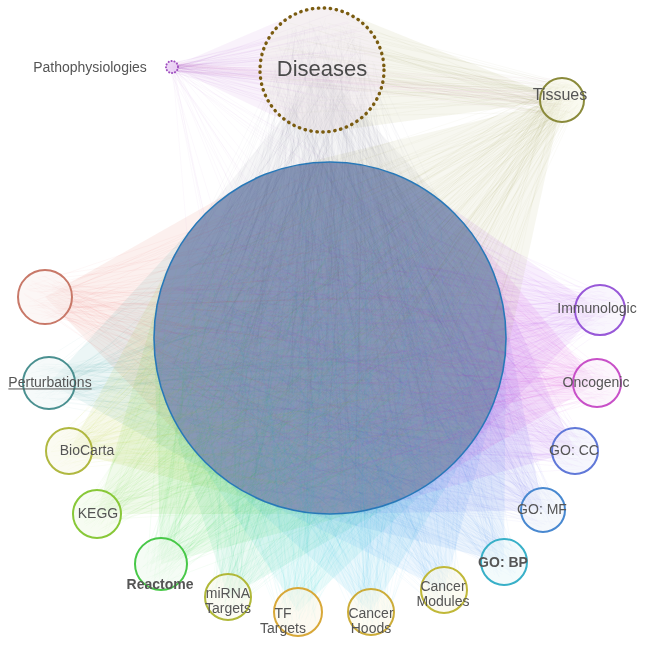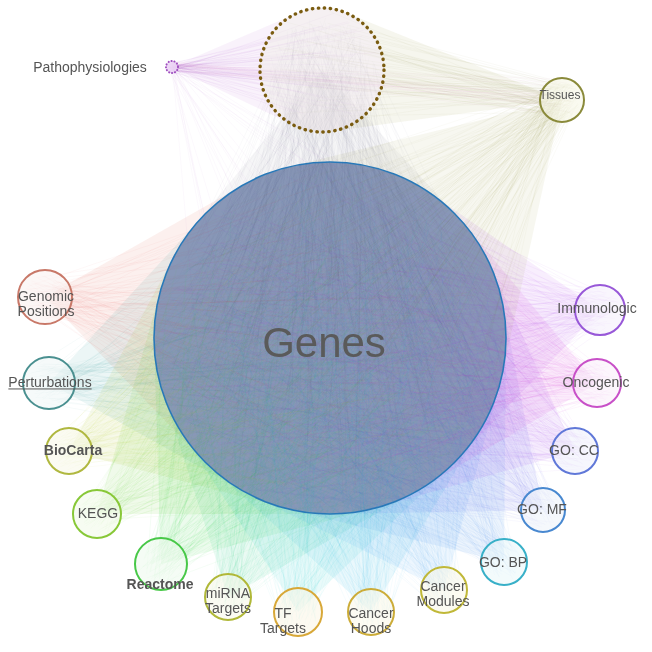--- a/index.html
+++ b/index.html
@@ -77,36 +77,34 @@
         <circle cx="371" cy="612" r="23" fill="rgba(252,248,232,0.55)" stroke="#ccac38" stroke-width="2"></circle>
         <circle cx="444" cy="590" r="23" fill="rgba(250,248,232,0.55)" stroke="#c0b838" stroke-width="2"></circle>
         <circle cx="504" cy="562" r="23" fill="rgba(234,248,250,0.55)" stroke="#38b0c8" stroke-width="2"></circle>
         <circle cx="543" cy="510" r="22" fill="rgba(236,242,250,0.55)" stroke="#4888d0" stroke-width="2"></circle>
         <circle cx="575" cy="451" r="23" fill="rgba(238,240,252,0.55)" stroke="#6078d8" stroke-width="2"></circle>
         <circle cx="597" cy="383" r="24" fill="rgba(250,238,250,0.55)" stroke="#c850c8" stroke-width="2"></circle>
         <circle cx="600" cy="310" r="25" fill="rgba(244,238,252,0.55)" stroke="#9858d8" stroke-width="2"></circle>
       </g>
     </svg>
   <div id="labels">
-      <div class="node-label" style="left: 324px; top: 343px; font-size: 42px; color: rgb(90, 90, 90);">Genes</div>
+      <div class="node-label" style="left: 322px; top: 69px; font-size: 22px; color: rgb(74, 74, 74);">Diseases</div>
       <div class="node-label" style="left: 90px; top: 68px;">Pathophysiologies</div>
-      <div class="node-label" style="left: 560px; top: 95px; font-size: 12px;">Tissues</div>
-      <div class="node-label" style="left: 46px; top: 304px;">Genomic
-Positions</div>
+      <div class="node-label" style="left: 560px; top: 95px; font-size: 16px;">Tissues</div>
       <div class="node-label" style="left: 50px; top: 383px; text-decoration: underline;">Perturbations</div>
-      <div class="node-label" style="left: 73px; top: 451px; font-weight: bold;">BioCarta</div>
+      <div class="node-label" style="left: 87px; top: 451px;">BioCarta</div>
       <div class="node-label" style="left: 98px; top: 514px;">KEGG</div>
       <div class="node-label" style="left: 160px; top: 585px; font-weight: bold;">Reactome</div>
       <div class="node-label" style="left: 228px; top: 601px;">miRNA
 Targets</div>
       <div class="node-label" style="left: 283px; top: 621px;">TF
 Targets</div>
       <div class="node-label" style="left: 371px; top: 621px;">Cancer
 Hoods</div>
       <div class="node-label" style="left: 443px; top: 594px;">Cancer
 Modules</div>
-      <div class="node-label" style="left: 503px; top: 563px;">GO: BP</div>
+      <div class="node-label" style="left: 503px; top: 563px; font-weight: bold;">GO: BP</div>
       <div class="node-label" style="left: 542px; top: 510px; text-align: right;">GO: MF</div>
       <div class="node-label" style="left: 574px; top: 451px;">GO: CC</div>
       <div class="node-label" style="left: 596px; top: 383px;">Oncogenic</div>
       <div class="node-label" style="left: 597px; top: 309px;">Immunologic</div>
     </div>
 </div>
 
 </body></html>

